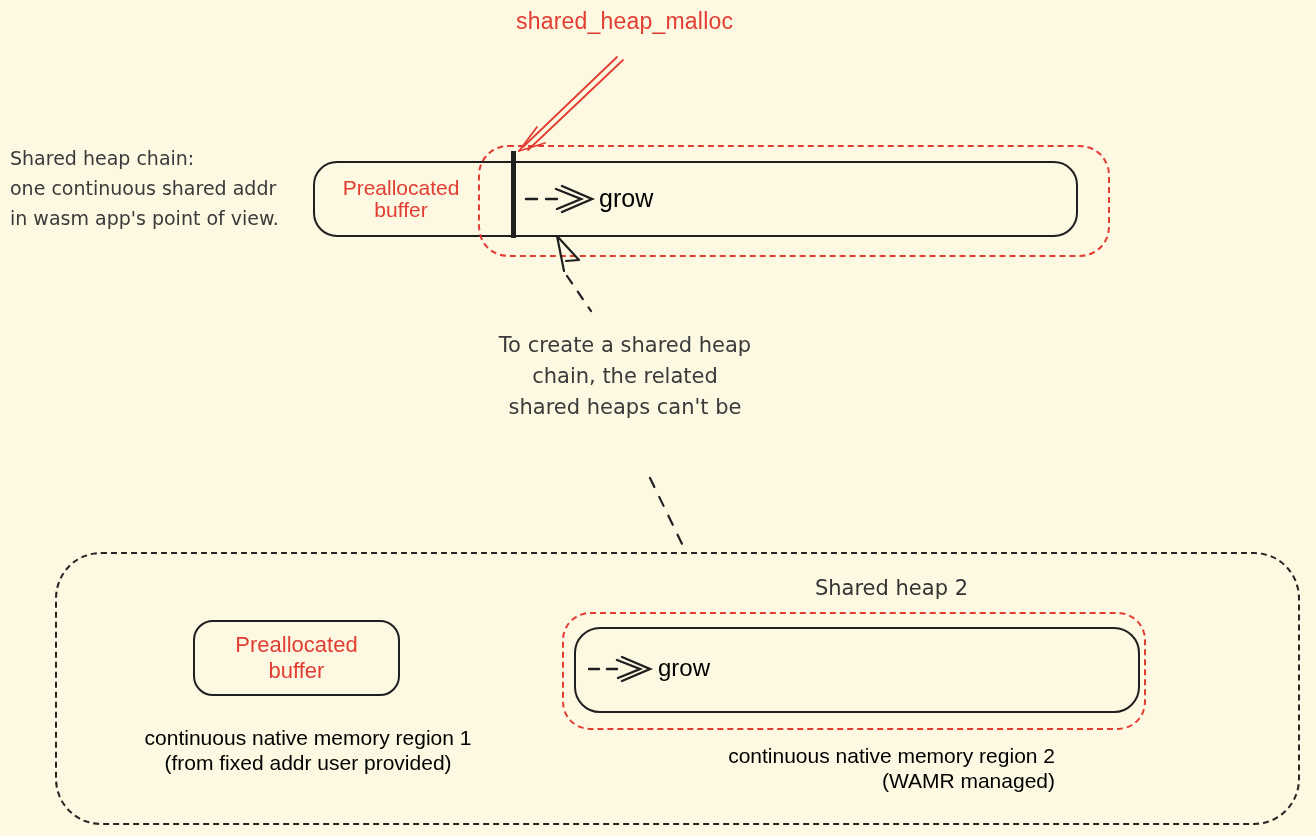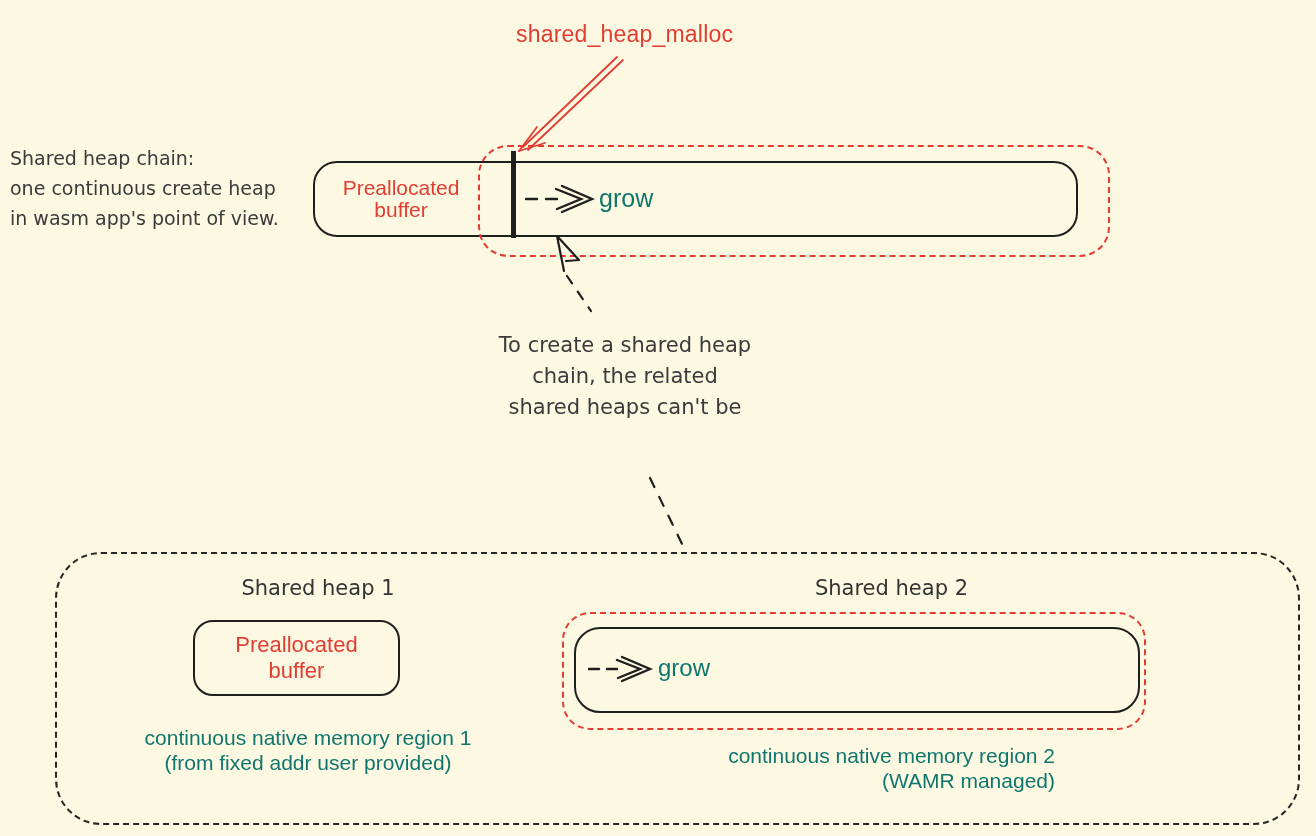--- a/index.html
+++ b/index.html
@@ -16,27 +16,27 @@
   }
   .abs { position: absolute; }
 
   
   .soft-text {
     font-family: "DejaVu Sans", sans-serif;
     color: #3a3a3a;
   }
   .arial-text {
     font-family: "Liberation Sans", sans-serif;
-    color: #0f766e;
+    color: #000000;
   }
   .red-text { color: #e23d32; }
 
   
   .malloc-label {
-    left: 516px; top: 21px;
+    left: 516px; top: 8px;
     font-size: 23px;
     letter-spacing: 0.2px;
   }
   .description {
     left: 10px; top: 143px;
     font-size: 19px;
     line-height: 30px;
     white-space: nowrap;
   }
   .main-rect {
@@ -155,21 +155,21 @@
 </style>
 </head>
 <body>
 
 <div id="stage">
 
   <div class="abs malloc-label arial-text red-text">shared_heap_malloc</div>
 
   <div class="abs description soft-text">
     <div>Shared heap chain:</div>
-    <div>one continuous create heap</div>
+    <div>one continuous shared addr</div>
     <div>in wasm app's point of view.</div>
   </div>
 
   <div class="abs main-rect"></div>
 
   <div class="abs buffer-label-top arial-text red-text">
     <div>Preallocated</div>
     <div>buffer</div>
   </div>
 
@@ -180,21 +180,20 @@
   <div class="abs grow-label-top arial-text">grow</div>
 
   <div class="abs note soft-text">
     <div>To create a shared heap</div>
     <div>chain, the related</div>
     <div>shared heaps can't be</div>
   </div>
 
   <div class="abs big-container"></div>
 
-  <div class="abs heap1-title soft-text">Shared heap 1</div>
 
   <div class="abs heap1-rect arial-text red-text">
     <div>Preallocated</div>
     <div>buffer</div>
   </div>
 
   <div class="abs heap1-caption arial-text">
     <div>continuous native memory region 1</div>
     <div>(from fixed addr user provided)</div>
   </div>

